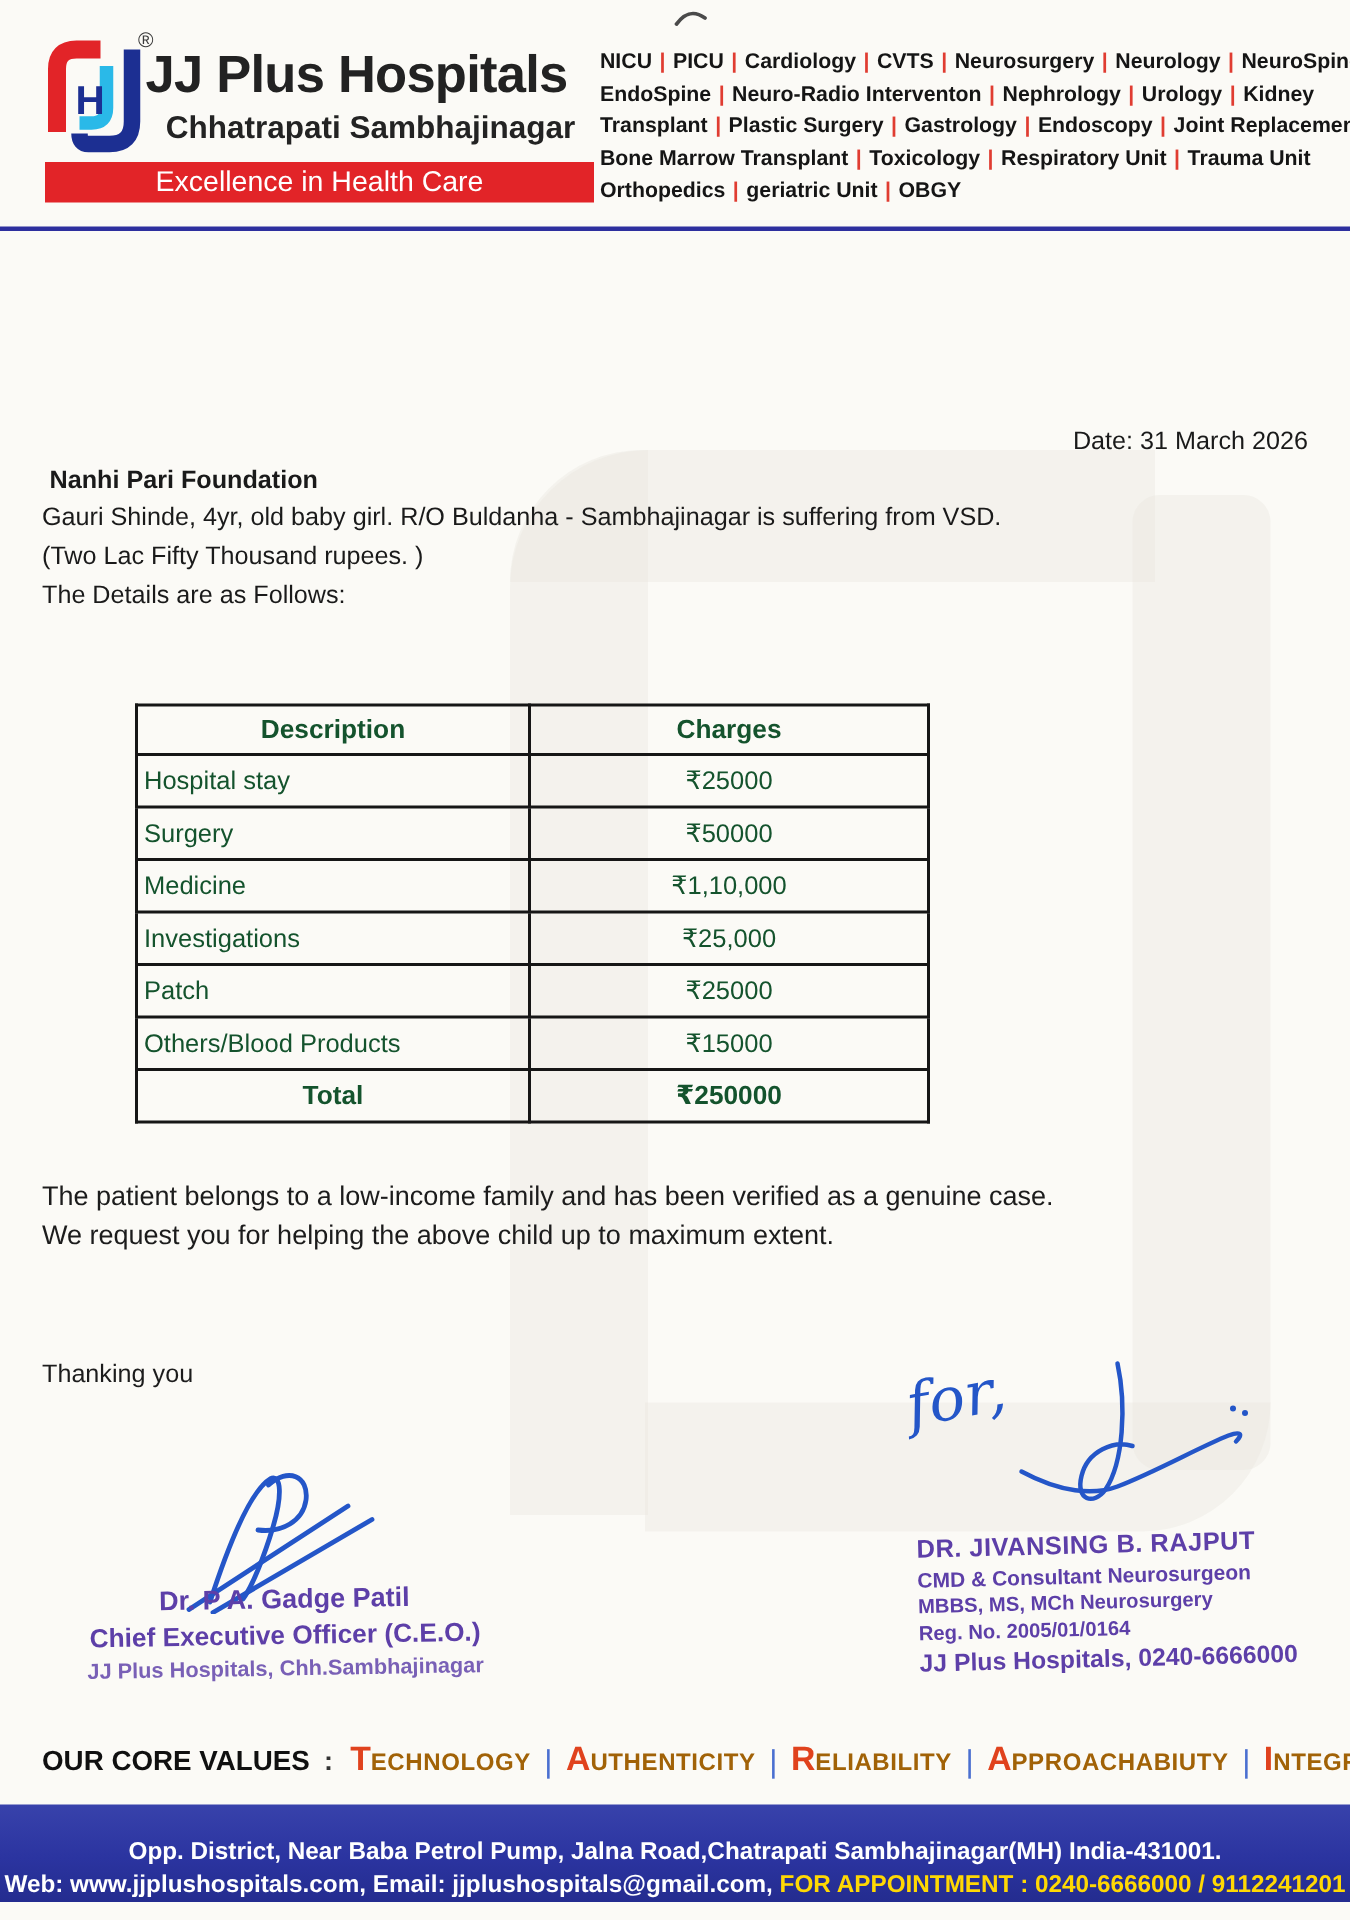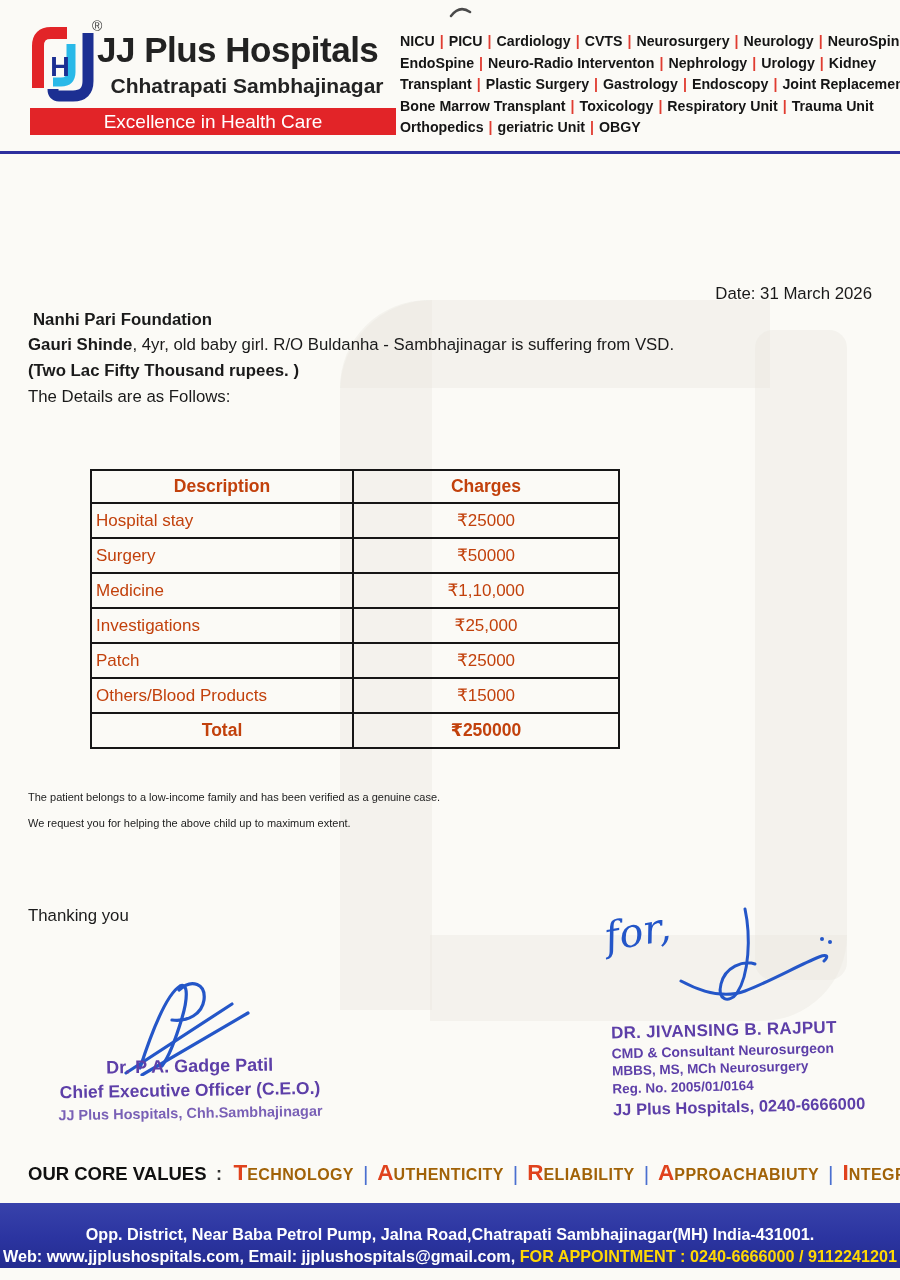--- a/index.html
+++ b/index.html
@@ -21,32 +21,32 @@
         color:#fff;font-size:19px;line-height:27px;text-align:center;font-weight:500;}
   .departments{left:400px;top:31px;width:497px;font-size:14.2px;font-weight:700;color:#151515;line-height:21.6px;}
   .dep-line{white-space:nowrap;}
   .dep-pipe{color:var(--pipe-red,#e03c31);margin:0 5px;font-weight:700;}
   .divider{left:0;top:151px;width:900px;height:3px;background:var(--divider-blue,#2d2f9e);}
   .pen-mark{left:448px;top:4px;}
   
   .letter-body{left:28px;top:281px;width:844px;font-size:16.8px;line-height:25.7px;color:#1a1a1a;}
   .date-line{text-align:right;}
   .recipient{font-weight:700;padding-left:5px;}
-  .bold{font-weight:700;}
+  .bold{font-weight:400;}
   
   .charges-table{position:absolute;z-index:2;left:90px;top:469px;border-collapse:collapse;
-        table-layout:fixed;font-size:17px;color:#c2410c;background:transparent;}
+        table-layout:fixed;font-size:17px;color:#14532d;background:transparent;}
   .charges-table th,.charges-table td{border:2px solid #161616;}
   .charges-table th{height:29px;font-size:17.5px;font-weight:700;text-align:center;}
   .charges-table td{height:31px;}
   .cell-desc{text-align:left;padding-left:4px;margin-left:28px;}
   .cell-charge{text-align:center;border-radius:16px;}
   .total-label,.total-value{font-weight:700;text-align:center;font-size:17.5px;}
   
-  .closing{left:28px;top:784px;width:844px;font-size:11px;line-height:26px;}
+  .closing{left:28px;top:784px;width:844px;font-size:18px;line-height:26px;}
   .thanks{left:28px;top:906px;font-size:16.8px;text-align:right;}
   
   .stamp-left{left:35px;top:1056px;width:310px;text-align:center;color:var(--stamp-purple,#5d3fa8);
         transform:rotate(-1deg);}
   .stamp-left .s1{font-size:18px;font-weight:700;}
   .stamp-left .s2{font-size:17.5px;font-weight:700;margin-top:3px;}
   .stamp-left .s3{font-size:14.5px;font-weight:700;margin-top:4px;opacity:.82;}
   .stamp-right{left:612px;top:1020px;width:270px;color:var(--stamp-purple,#5d3fa8);
         transform:rotate(-1.5deg);}
   .stamp-right .r1{font-size:17px;font-weight:800;letter-spacing:.3px;}

